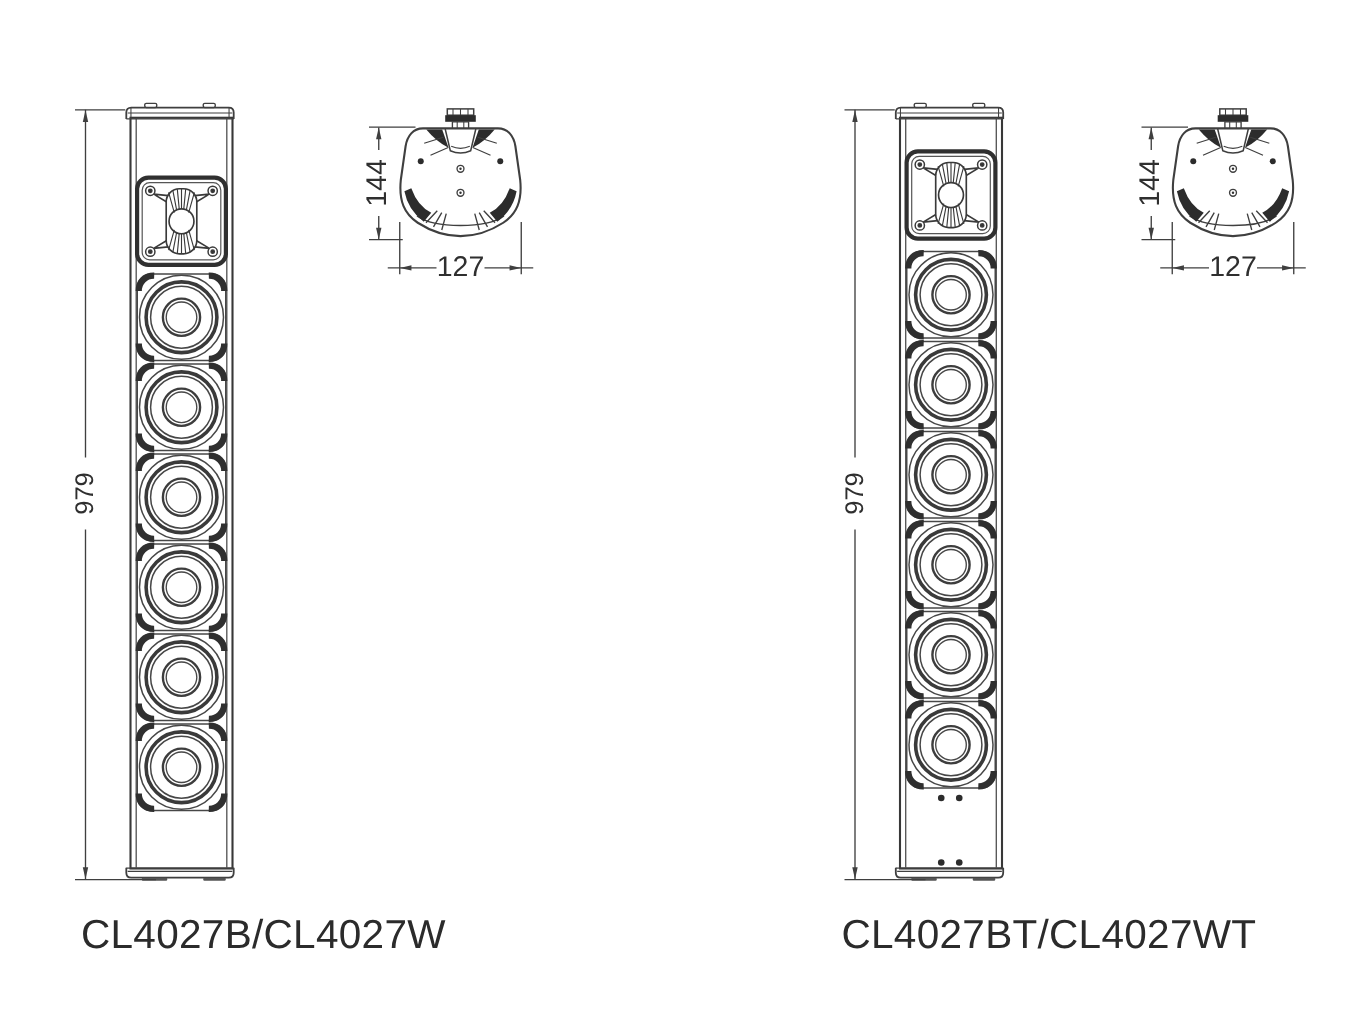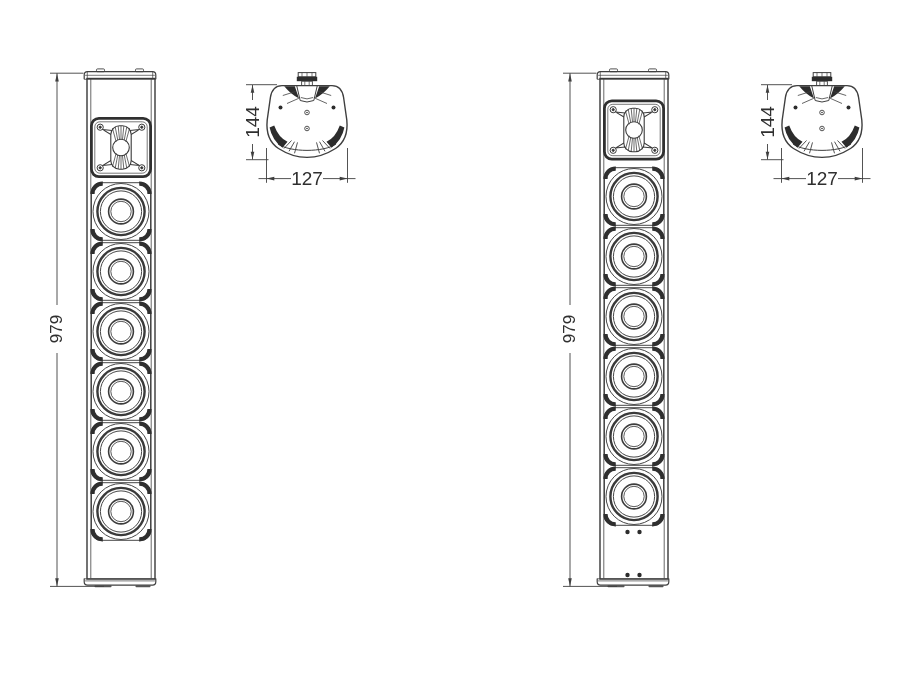--- a/index.html
+++ b/index.html
@@ -224,14 +224,16 @@
     <path d="M 781.5,148 V 182.8"></path>
     <path d="M 862.5,148 V 182.8"></path>
     <path d="M 773.5,178.6 H 870.5"></path>
     <polygon points="781.5,178.6 789.3,176.8 789.3,180.4" fill="#3f3f3f" stroke="none"></polygon>
     <polygon points="862.5,178.6 854.7,176.8 854.7,180.4" fill="#3f3f3f" stroke="none"></polygon>
     <rect x="806" y="169.5" width="32" height="18" fill="#ffffff" stroke="none"></rect>
     <text class="dim-text" x="822" y="178.8" text-anchor="middle" dominant-baseline="central" font-size="19" stroke="none">127</text>
   </g>
 </svg>
 
+<div class="model-label left">CL4027B/CL4027W</div>
+<div class="model-label right">CL4027BT/CL4027WT</div>
 
 </div>
 
 </body></html>

